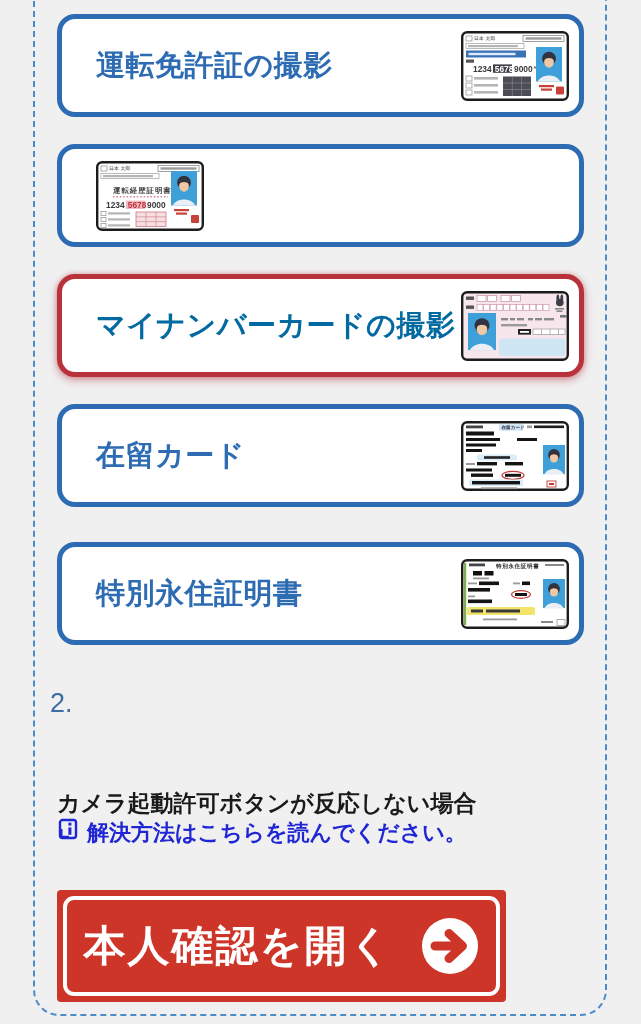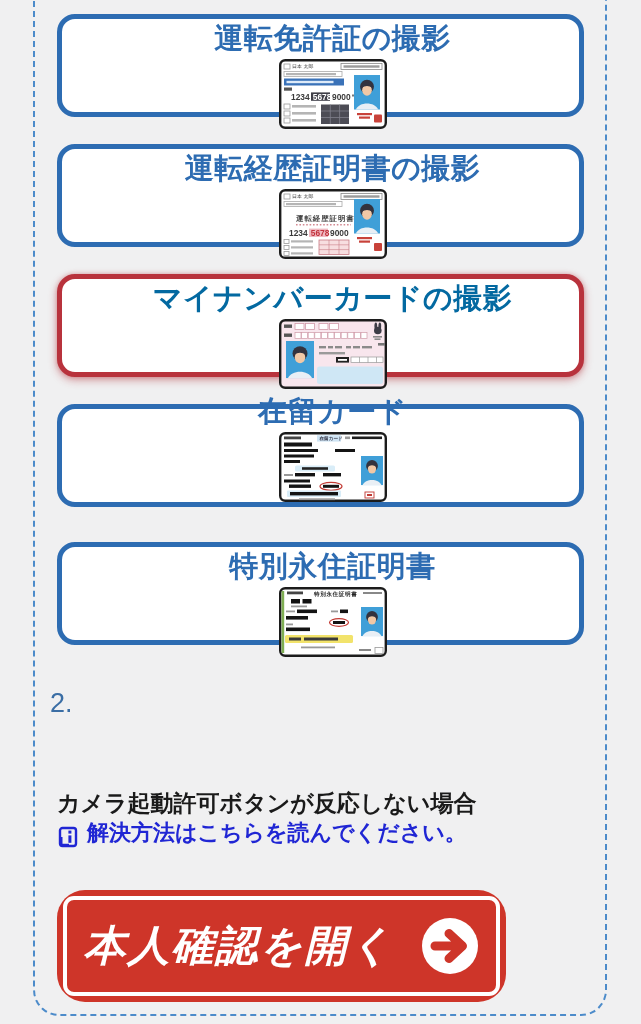--- a/index.html
+++ b/index.html
@@ -19,26 +19,26 @@
     border-radius:26px;
   }
 
   
   .doc-card {
     position:absolute; left:57px; width:527px; height:103px;
     background:#ffffff;
     border:5px solid #2d6cb2; border-radius:18px;
     display:flex; align-items:center; justify-content:space-between;
     padding:0 10px 0 34px;
-    cursor:pointer; text-align:left;flex-direction:column;
+    cursor:pointer; text-align:left;
   }
   .doc-card.pos1{ top:14px; }
   .doc-card.pos2{ top:144px; }
   .doc-card.pos3{ top:274px; }
-  .doc-card.pos4{ top:404px;justify-content:flex-end; }
+  .doc-card.pos4{ top:404px; }
   .doc-card.pos5{ top:542px;align-items:center; }
   .doc-card.v-red{
     border-color:#b8323c;
     box-shadow:0 3px 9px rgba(178,45,54,.45), 0 0 4px rgba(178,45,54,.3);
   }
   .doc-label{
     font-size:29px; font-weight:700; color:#2d6cb2;
     letter-spacing:.5px; white-space:nowrap;
   }
   .v-red .doc-label{ color:#0369a1; }
@@ -52,33 +52,32 @@
   }
   .step-num{ width:50px; color:#3b6ea5; }
 
   
   .camera-note{
     position:absolute; left:57px; top:788px;
     font-size:23px; font-weight:700; color:#1a1a1a;
   }
   .help-link{
     position:absolute; left:57px; top:818px;
-    display:flex; align-items:flex-end; gap:8px;
+    display:flex; align-items:flex-start; gap:8px;
     font-size:22px; font-weight:700; color:#2026d4;
     text-decoration:none; cursor:pointer;
   }
   .help-link .link-icon{ width:22px; height:22px; display:block; }
 
   
   .primary-btn{
     position:absolute; left:57px; top:890px;
     width:449px; height:112px;
-    background:#ce3529; border:none; border-radius:28px;
+    background:#ce3529; border:none; border-radius:4px;
     cursor:pointer;
-    font-style:italic;
   }
   .btn-ring{
     position:absolute; inset:6px;
     border:4px solid #ffffff; border-radius:11px;
     pointer-events:none;
   }
   .btn-label{
     position:absolute; left:0; right:86px; top:0; bottom:0;
     display:flex; align-items:center; justify-content:center;
     font-size:42px; font-weight:800; color:#ffffff; letter-spacing:2px;
@@ -136,21 +135,20 @@
       <line x1="60.6" y1="45.5" x2="60.6" y2="65" stroke="#80808c" stroke-width="0.8"></line>
       <use href="#avatar" x="75" y="16" width="26" height="34.7"></use>
       <rect x="78" y="54" width="15" height="2.2" fill="#c8423a"></rect>
       <rect x="80" y="57.5" width="11" height="2.2" fill="#c8423a"></rect>
       <rect x="95" y="55.5" width="8" height="8" rx="1" fill="#c8423a"></rect>
     </svg>
   </span>
 </button>
 
 <button class="doc-card pos2 v-blue">
-  <span class="doc-label">運転経歴証明書の撮影</span>
   <span class="doc-thumb">
     <svg viewBox="0 0 108 70">
       <rect x="1.2" y="1.2" width="105.6" height="67.6" rx="5" fill="#fff" stroke="#1c1c1c" stroke-width="2.4"></rect>
       <rect x="5" y="5" width="6" height="5" fill="none" stroke="#999" stroke-width="0.8"></rect>
       <text x="13" y="9.4" font-size="5" fill="#333">日本 太郎</text>
       <rect x="62" y="4.5" width="41" height="6" fill="none" stroke="#888" stroke-width="0.8"></rect>
       <rect x="64.5" y="6.3" width="36" height="2.4" fill="#9b9b9b"></rect>
       <rect x="5" y="12.5" width="58" height="5" fill="none" stroke="#aaa" stroke-width="0.8"></rect>
       <rect x="7" y="14" width="50" height="2.2" fill="#b5b5b5"></rect>
       <text x="17" y="32" font-size="7.4" font-weight="bold" fill="#444" letter-spacing="1">運転経歴証明書</text>

